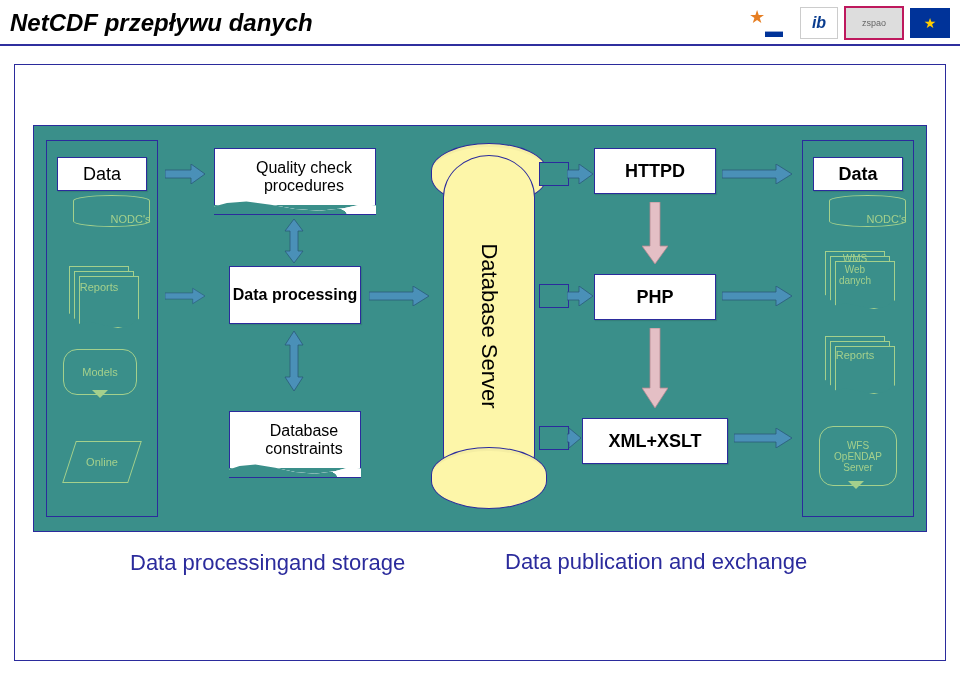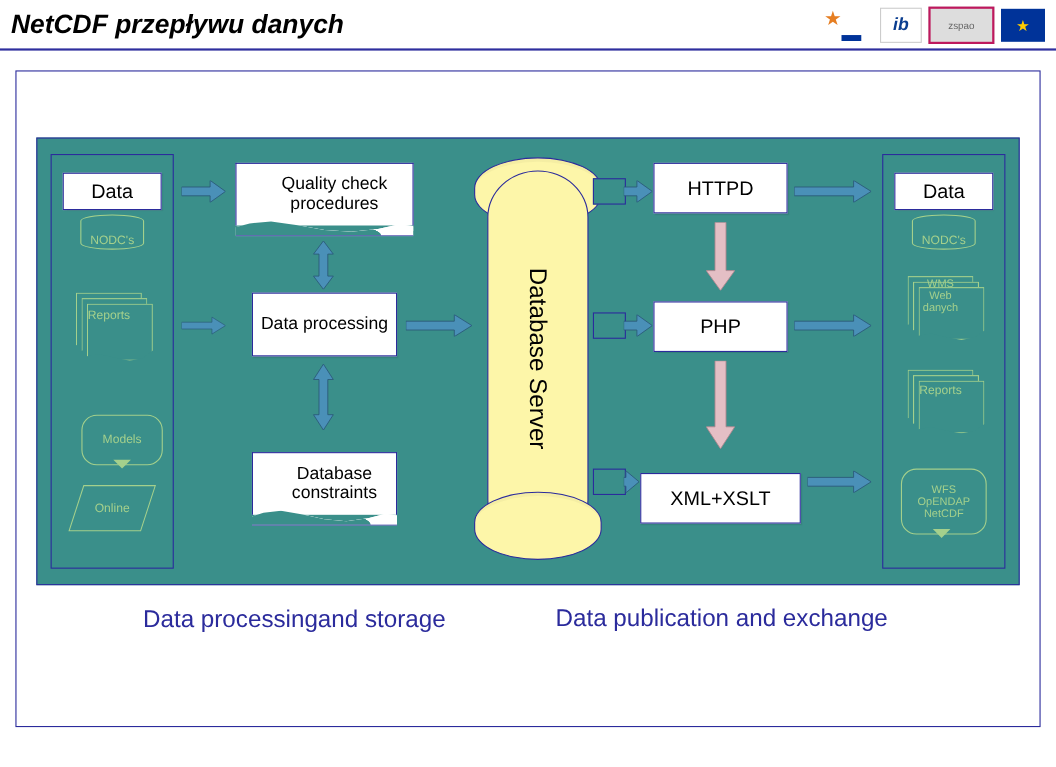--- a/index.html
+++ b/index.html
@@ -79,20 +79,21 @@
   .box {
     position: absolute;
     background: #fff;
     border: 1px solid #2b2b9c;
     display: flex;
     align-items: center;
     justify-content: center;
     text-align: center;
     font-size: 16px;
     box-shadow: 1px 1px 1px rgba(0,0,0,0.1);
+    font-weight: bold;
   }
 
   
   .doc {
     position: absolute;
     background: #fff;
     border: 1px solid #2b2b9c;
     border-bottom: none;
   }
   .doc::after {
@@ -116,21 +117,21 @@
   .cylinder {
     position: absolute;
     background: #3a8f8a;
     border: 1.5px solid #a4d08c;
     border-radius: 50% / 12%;
   }
   .cylinder-label {
     position: absolute;
     color: #a4d08c; font-size: 11px; text-align: center; width: 100%;
   }
-  .cylinder.small { border-radius: 50% / 18%; }
+  .cylinder.small { border-radius: 50% / 18%; padding-left: 19px; }
 
   
   .stack {
     position: absolute;
   }
   .stack .sheet {
     position: absolute; left:0; top:0; right:0; bottom:0;
     background: #3a8f8a; border: 1.5px solid #a4d08c;
     clip-path: polygon(0 0, 100% 0, 100% 82%, 85% 95%, 65% 100%, 40% 94%, 18% 88%, 0 92%);
   }
@@ -240,21 +241,21 @@
         <div class="cylinder-label" style="top:55%;">NODC's</div>
       </div>
 
       <div class="stack" style="left:22px; top:125px; width:60px; height:52px;">
         <div class="sheet"></div>
           <div class="sheet s2"></div>
           <div class="sheet s3"></div>
         <div class="stack-label">Reports</div>
       </div>
 
-      <div class="bubble" style="left:16px; top:236px; width:72px; height:44px;margin-left:11px;">
+      <div class="bubble" style="left:16px; top:208px; width:72px; height:44px;">
         <div class="bubble-label">Models</div>
       </div>
 
       <div class="para" style="left:22px; top:300px; width:64px; height:40px;">
         <div class="para-label">Online</div>
       </div>
     </div>
 
     <div class="col-right">
       <div class="box" style="left:10px; top:16px; width:88px; height:32px; font-size:18px;">Data</div>
@@ -270,21 +271,21 @@
       </div>
       <div class="stack" style="left:22px; top:195px; width:60px; height:48px;">
         <div class="sheet"></div>
           <div class="sheet s2"></div>
           <div class="sheet s3"></div>
         <div class="stack-label">Reports</div>
       </div>
       <div class="bubble" style="left:16px; top:285px; width:76px; height:58px;">
         <div class="bubble-label" style="white-space:pre-line; font-size:10px;">WFS
 OpENDAP
-NetCDF</div>
+Server</div>
       </div>
     </div>
 
     <div class="doc" style="left:180px; top:22px; width:160px; height:56px;">
       <div class="doc-inner">Quality check procedures</div>
     </div>
 
     <div class="box" style="left:195px; top:140px; width:130px; height:56px;">Data processing</div>
 
     <div class="doc" style="left:195px; top:285px; width:130px; height:56px;">
@@ -325,21 +326,21 @@
           <polygon points="0,6 44,6 44,0 60,10 44,20 44,14 0,14"></polygon>
         </svg>
     </div>
 
     <div class="stub" style="left:505px; top:36px; width:28px; height:22px;"></div>
     <div class="stub" style="left:505px; top:158px; width:28px; height:22px;"></div>
     <div class="stub" style="left:505px; top:300px; width:28px; height:22px;"></div>
 
     <div class="box" style="left:560px; top:22px; width:120px; height:44px; font-size:18px;">HTTPD</div>
     <div class="box" style="left:560px; top:148px; width:120px; height:44px; font-size:18px;">PHP</div>
-    <div class="box" style="left:548px; top:304px; width:144px; height:44px; font-size:18px;">XML+XSLT</div>
+    <div class="box" style="left:548px; top:292px; width:144px; height:44px; font-size:18px;">XML+XSLT</div>
 
     <div class="arrow blue" style="left:533px; top:36px; width:26px;">
       <svg width="26" height="20" viewBox="0 0 26 20">
           <polygon points="0,6 12,6 12,0 26,10 12,20 12,14 0,14"></polygon>
         </svg>
     </div>
     <div class="arrow blue" style="left:533px; top:158px; width:26px;">
       <svg width="26" height="20" viewBox="0 0 26 20">
           <polygon points="0,6 12,6 12,0 26,10 12,20 12,14 0,14"></polygon>
         </svg>

